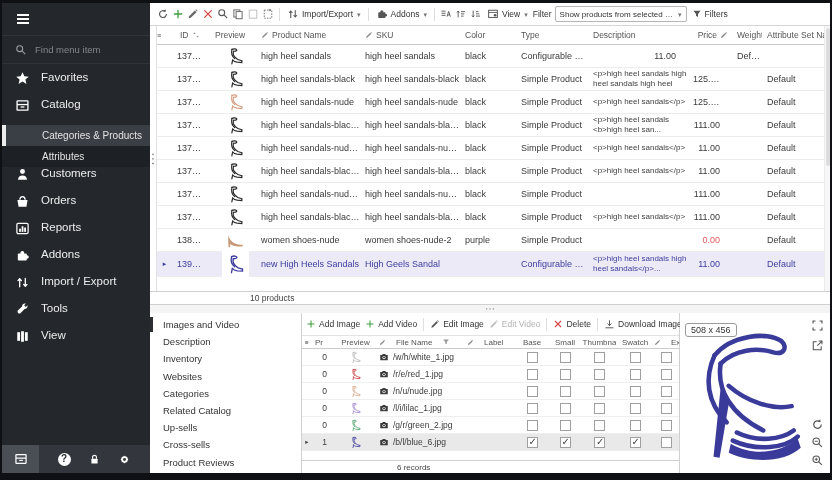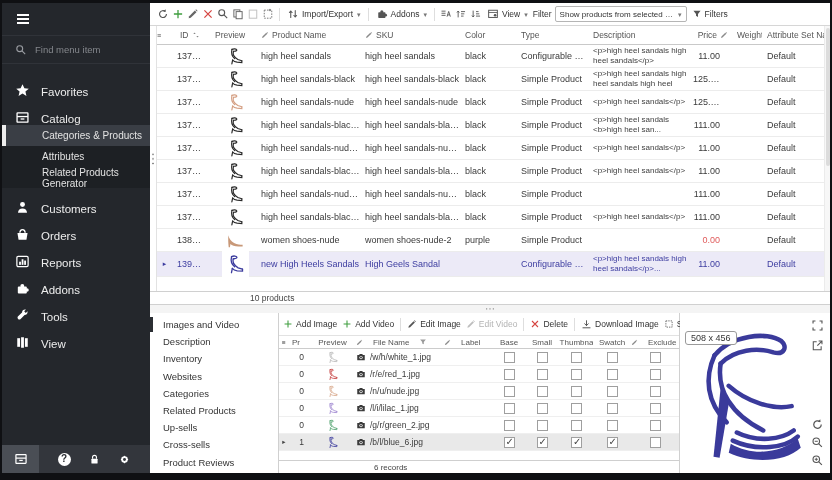--- a/index.html
+++ b/index.html
@@ -9,21 +9,21 @@
   .app{flex:1;display:flex;background:#fff;overflow:hidden;}
 
   
   .sidebar{width:148px;background:#24272c;color:#e4e4e4;display:flex;flex-direction:column;flex-shrink:0;}
   .sb-top{height:32px;display:flex;align-items:center;padding-left:13px;}
   .sb-search{height:29px;border-top:1px solid #303339;border-bottom:1px solid #303339;display:flex;align-items:center;gap:8px;padding-left:13px;}
   .sb-search svg{width:12px;height:12px;color:#9a9da2;flex-shrink:0;}
   .sb-search input{background:transparent;border:none;outline:none;color:#c9c9c9;font-size:9.5px;width:105px;padding:0;}
   .sb-search input::placeholder{color:#84878c;}
   .sb-nav{flex:1;padding-top:7px;overflow:hidden;}
-  .sb-item{height:27px;display:flex;align-items:flex-end;gap:11px;padding-left:13px;}
+  .sb-item{height:27px;display:flex;align-items:flex-start;gap:11px;padding-left:13px;}
   .sb-item .ico{width:15px;height:15px;color:#ffffff;flex-shrink:0;}
   .sb-item .lbl{font-size:11.5px;color:#ededed;}
   .sb-child{height:21px;display:flex;align-items:center;padding-left:40px;font-size:10px;color:#e2e2e2;background:#1d2024;position:relative;}
   .sb-child.selected{background:#3a3e45;}
   .sb-child.selected::before{content:"";position:absolute;left:0;top:0;bottom:0;width:4px;background:#ececec;}
   .sb-bottom{height:28px;background:#33363c;display:flex;align-items:center;flex-shrink:0;}
   .sb-tile{width:37px;height:28px;background:#4a4e55;display:flex;align-items:center;justify-content:center;}
   .sb-tile svg{width:14px;height:14px;color:#fff;}
   .sb-bicons{flex:1;display:flex;justify-content:space-around;align-items:center;padding:0 10px;}
   .sb-bicons svg{width:13px;height:13px;color:#fff;}
@@ -62,21 +62,21 @@
   .g-row.selected .shoe{width:21px;height:21px;background:#fff;box-shadow:0 0 0 3px #fff;}
   .g-fill{flex:1;}
   .vscroll{width:6px;border-left:1px solid #ebebeb;background:#f7f7f7;flex-shrink:0;position:relative;}
   .vthumb{position:absolute;top:2px;left:1px;width:4px;height:52%;background:#dcdcdc;border-radius:2px;}
 
   .status-bar{height:14px;border-top:1px solid #d0d0d0;border-bottom:1px solid #d0d0d0;font-size:8.5px;color:#444;display:flex;align-items:center;padding-left:100px;flex-shrink:0;}
   .hsplit{height:8px;background:#f4f4f4;display:flex;align-items:center;justify-content:center;color:#8a8a8a;font-size:10px;line-height:0;flex-shrink:0;}
 
   
   .bottom{height:160px;display:flex;flex-shrink:0;}
-  .tabs{width:129px;border-right:1px solid #d0d0d0;padding-top:3px;flex-shrink:0;}
+  .tabs{width:152px;border-right:1px solid #d0d0d0;padding-top:3px;flex-shrink:0;}
   .tab{height:17.2px;display:flex;align-items:center;padding-left:13px;font-size:9.5px;color:#333;position:relative;}
   .tab.selected::before{content:"";position:absolute;left:0;top:1px;bottom:1px;width:3px;background:#2b2e33;}
 
   .detail{flex:1;display:flex;flex-direction:column;min-width:0;border-right:1px solid #d0d0d0;--icols:10px 20px 44px 88px 50px 33px 33px 36px 35px 1fr;}
   .img-toolbar{height:23px;display:flex;align-items:center;gap:3px;padding:0 3px;font-size:8.5px;color:#333;border-bottom:1px solid #e2e2e2;white-space:nowrap;flex-shrink:0;}
   .img-toolbar .tbtn{gap:3px;padding:2px 1px;justify-content:flex-end;}
   .disabled-lbl{color:#b3b3b3;}
   .ig-header{display:grid;grid-template-columns:var(--icols);height:13px;align-items:center;font-size:8px;color:#555;border-bottom:1px solid #cccccc;flex-shrink:0;}
   .ig-header .cell{display:flex;align-items:center;gap:10px;padding-left:3px;}
   .ig-row{display:grid;grid-template-columns:var(--icols);height:17px;align-items:center;border-bottom:1px solid #efefef;font-size:8.5px;color:#3a3a3a;}
@@ -86,21 +86,21 @@
   .ig-row .cell.pr{text-align:right;padding-right:5px;}
   .ishoe{width:13px;height:13px;}
   .fname{display:flex;align-items:center;gap:4px;overflow:hidden;}
   .cam{width:10px;height:10px;color:#3a3a3a;flex-shrink:0;}
   .ck{display:flex;justify-content:center;padding:0;}
   .ckbox{appearance:none;-webkit-appearance:none;width:11px;height:11px;border:1px solid #9f9f9f;background:#fff;margin:0;position:relative;cursor:pointer;}
   .ckbox:checked::after{content:"\2713";position:absolute;left:1px;top:-2px;font-size:10px;color:#444;}
   .ig-footer{height:13px;border-top:1px solid #cfcfcf;font-size:8px;color:#444;display:flex;align-items:center;padding-left:95px;margin-top:auto;flex-shrink:0;}
 
   .preview-panel{width:150px;background:#fff;position:relative;flex-shrink:0;}
-  .dim-badge{position:absolute;top:18px;left:5px;border:1px solid #9a9a9a;border-radius:3px;background:#fff;padding:1px 5px;font-size:9px;color:#333;z-index:2;}
+  .dim-badge{position:absolute;top:10px;left:5px;border:1px solid #9a9a9a;border-radius:3px;background:#fff;padding:1px 5px;font-size:9px;color:#333;z-index:2;}
   .pv-ico{position:absolute;width:13px;height:13px;color:#555;z-index:2;}
   .big-shoe{position:absolute;left:6px;top:12px;width:122px;height:142px;}
 
   .flag{width:8px;height:8px;color:#9a9a9a;}
 </style>
 </head>
 <body>
 
 <svg width="0" height="0" style="position:absolute" aria-hidden="true">
   <defs>
@@ -303,23 +303,20 @@
               <use href="#i-archive"></use>
             </svg>
         <span class="lbl">Catalog</span>
       </div>
       <div class="sb-child selected">
         <span>Categories &amp; Products</span>
       </div>
       <div class="sb-child">
         <span>Attributes</span>
       </div>
-      <div class="sb-child">
-        <span>Related Products Generator</span>
-      </div>
       <div class="sb-item">
         <svg class="ico">
               <use href="#i-person"></use>
             </svg>
         <span class="lbl">Customers</span>
       </div>
       <div class="sb-item">
         <svg class="ico">
               <use href="#i-basket"></use>
             </svg>
@@ -329,20 +326,26 @@
         <svg class="ico">
               <use href="#i-chart"></use>
             </svg>
         <span class="lbl">Reports</span>
       </div>
       <div class="sb-item">
         <svg class="ico">
               <use href="#i-puzzle"></use>
             </svg>
         <span class="lbl">Addons</span>
+      </div>
+      <div class="sb-item">
+        <svg class="ico">
+              <use href="#i-impexp"></use>
+            </svg>
+        <span class="lbl">Import / Export</span>
       </div>
       <div class="sb-item">
         <svg class="ico">
               <use href="#i-wrench"></use>
             </svg>
         <span class="lbl">Tools</span>
       </div>
       <div class="sb-item">
         <svg class="ico">
               <use href="#i-columns"></use>
@@ -498,21 +501,20 @@
             <span class="cell id">13731</span>
             <span class="cell prev">
                 <svg class="shoe" style="color: rgb(42, 42, 42);">
                   <use href="#i-heel"></use>
                 </svg>
               </span>
             <span class="cell">high heel sandals</span>
             <span class="cell">high heel sandals</span>
             <span class="cell">black</span>
             <span class="cell">Configurable Product</span>
-            <span class="cell desc">&lt;p&gt;high heel sandals high heel sandals&lt;/p&gt;</span>
             <span class="cell price">11.00</span>
             <span class="cell"></span>
             <span class="cell">Default</span>
           </div>
 
           <div class="g-row">
             <span class="cell gut"></span>
             <span class="cell id">13732</span>
             <span class="cell prev">
                 <svg class="shoe" style="color: rgb(42, 42, 42);">
@@ -705,21 +707,21 @@
 
           <div class="tab">
             <span>Websites</span>
           </div>
 
           <div class="tab">
             <span>Categories</span>
           </div>
 
           <div class="tab">
-            <span>Related Products</span>
+            <span>Related Catalog</span>
           </div>
 
           <div class="tab">
             <span>Up-sells</span>
           </div>
 
           <div class="tab">
             <span>Cross-sells</span>
           </div>
 

